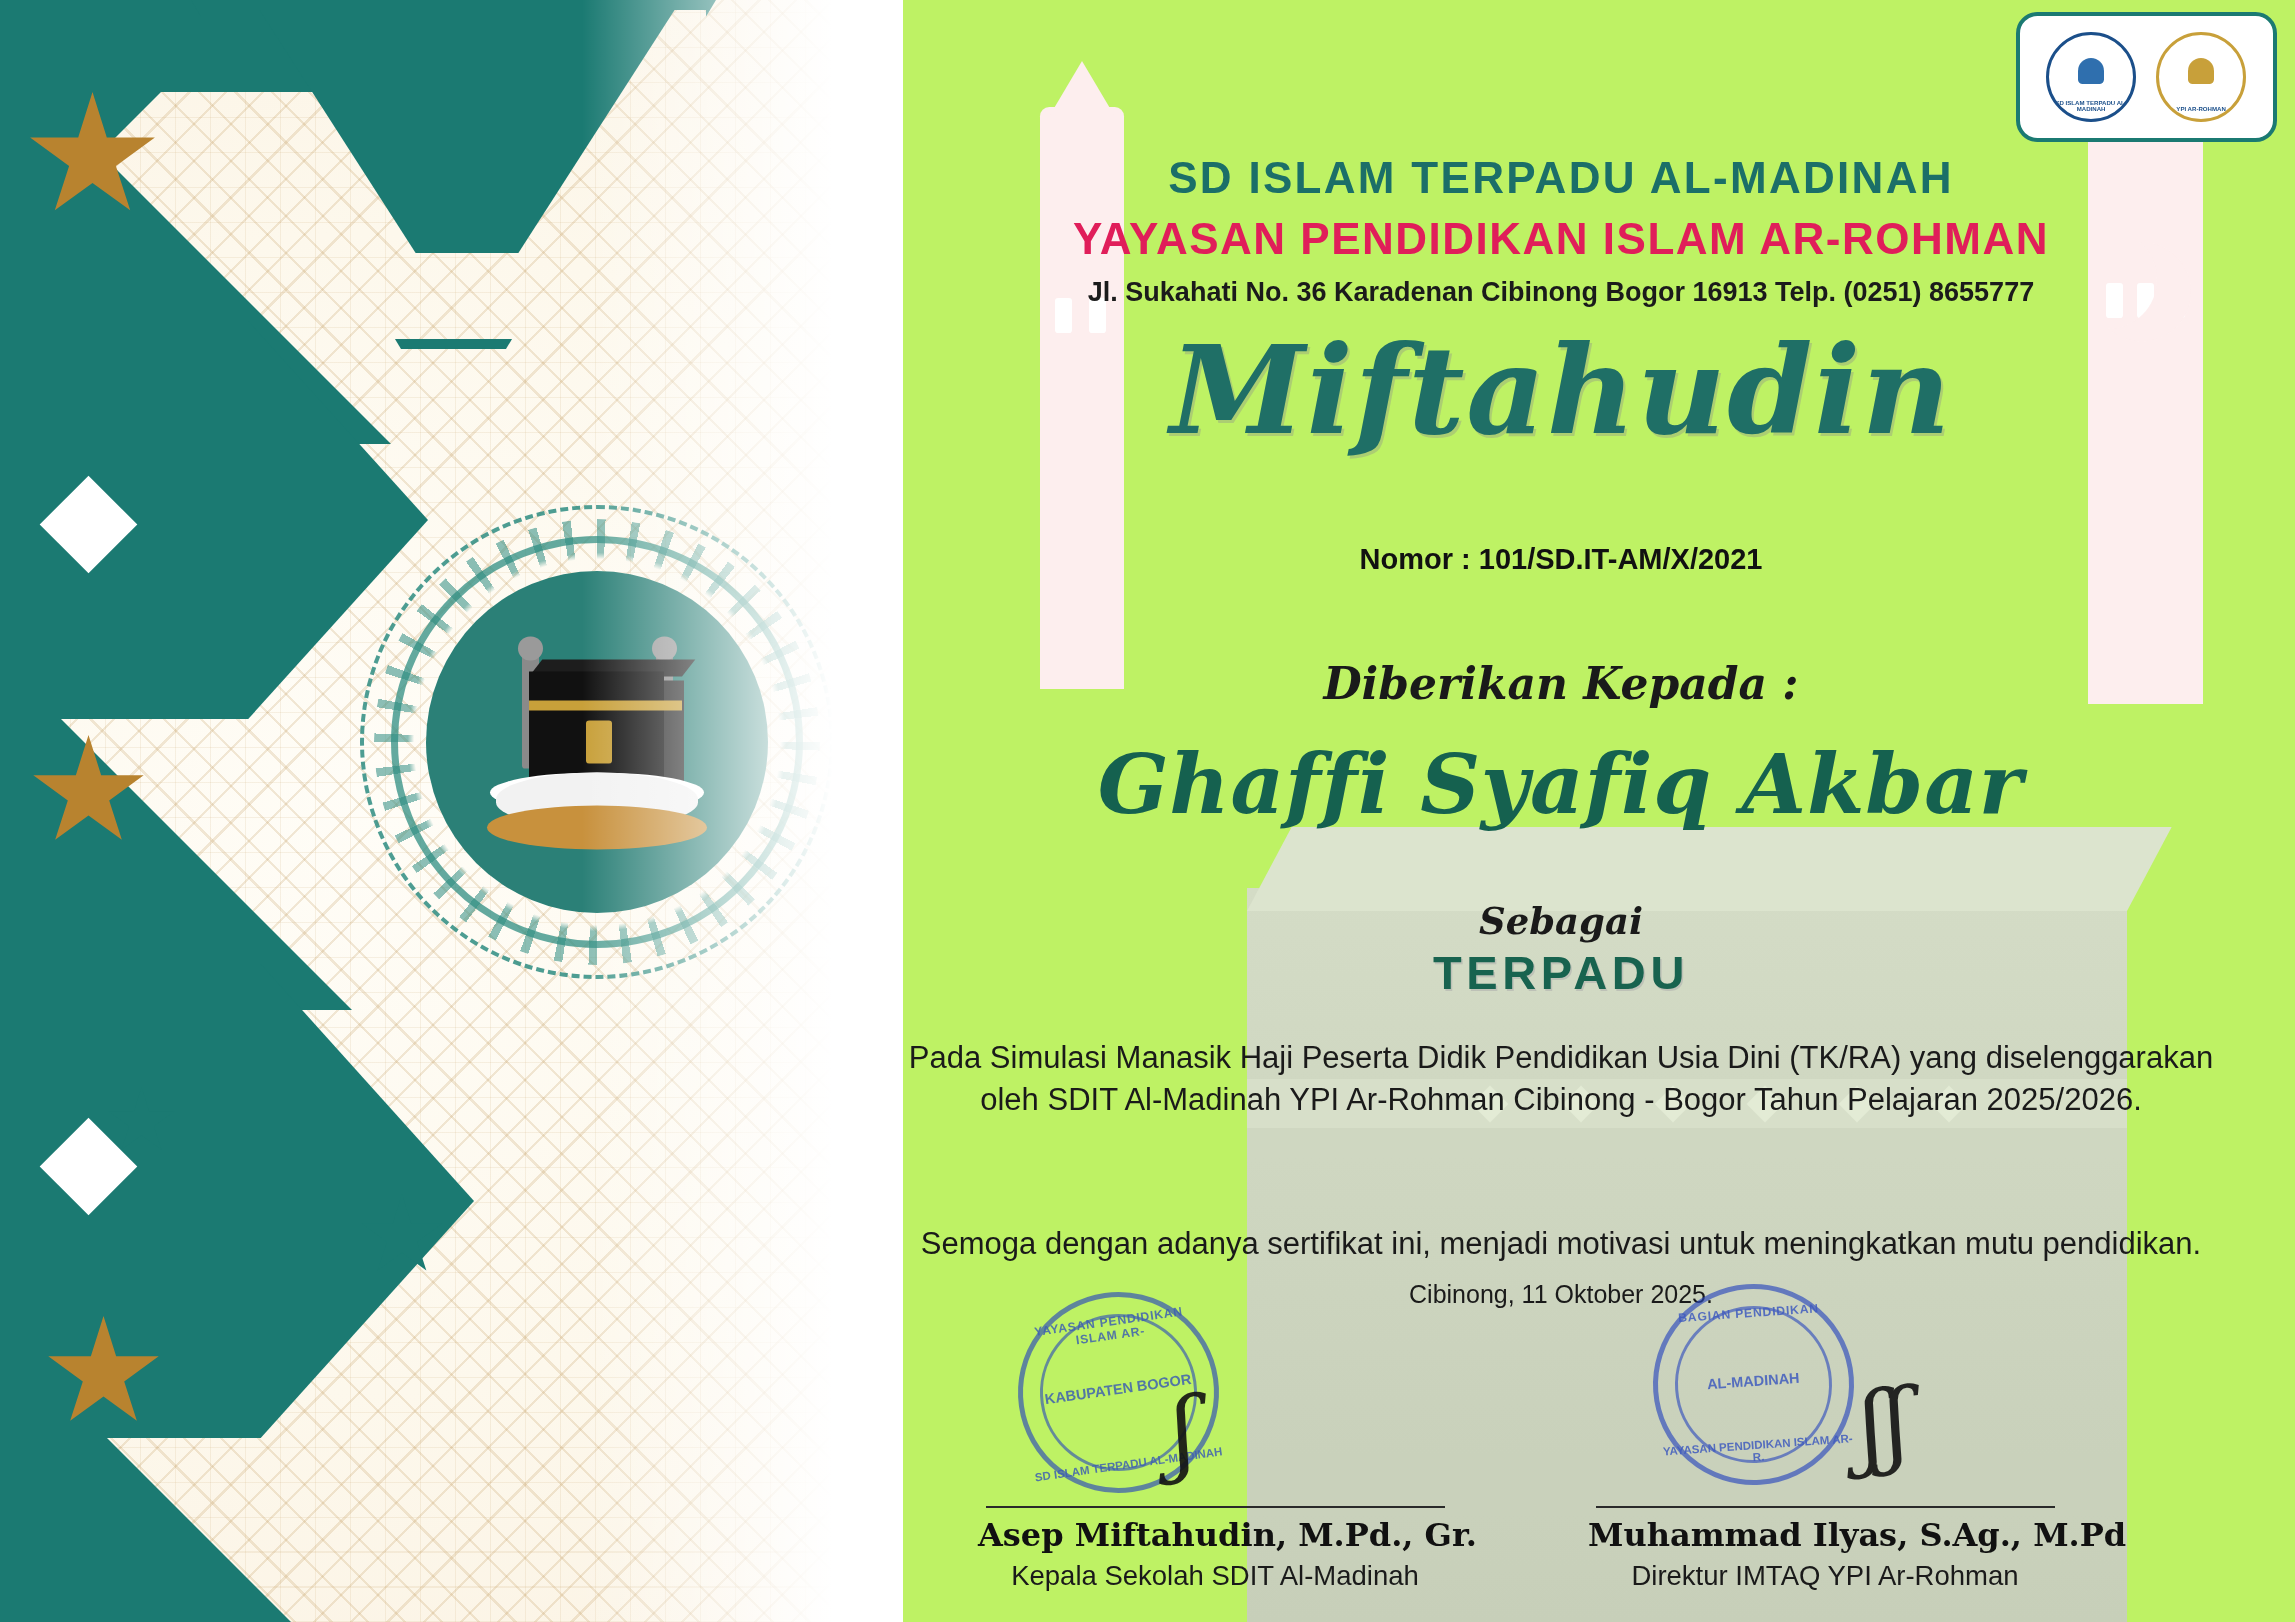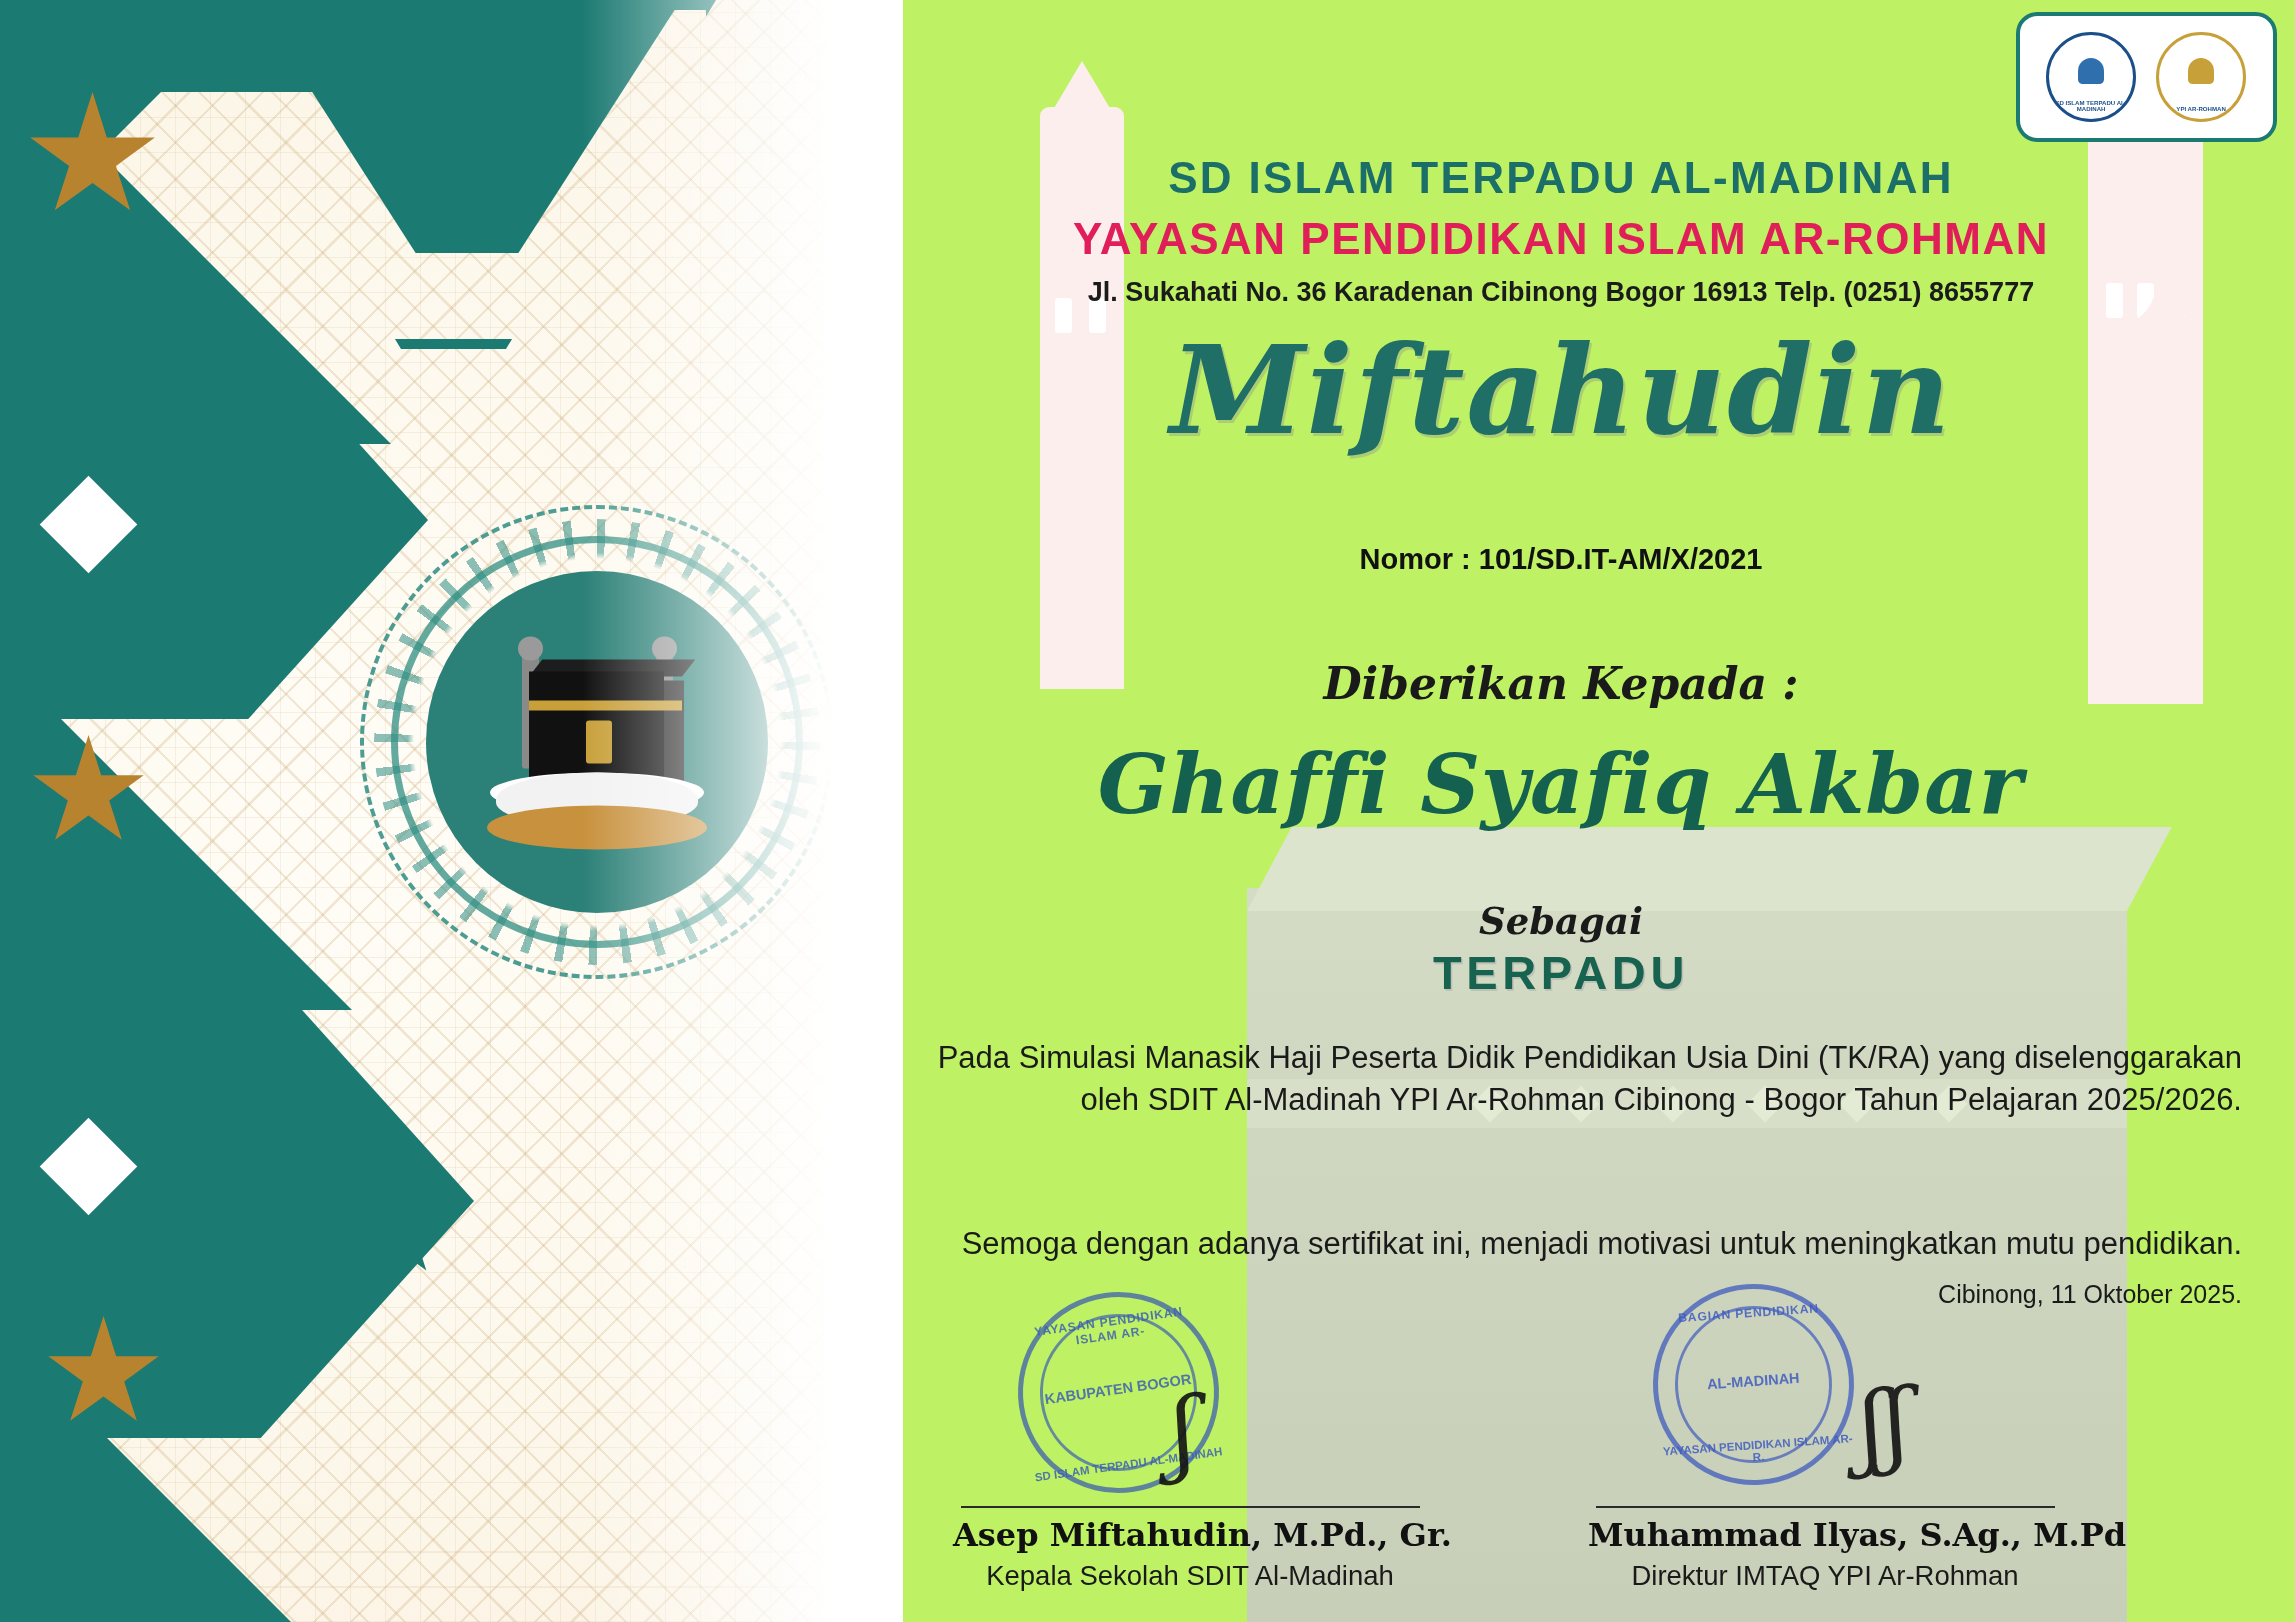--- a/index.html
+++ b/index.html
@@ -402,37 +402,37 @@
     font-weight: 800;
     letter-spacing: 4.6px;
     color: #18634f;
     text-shadow: 1.5px 2.3px 0 rgba(170,170,170,.5);
   }
 
   .body-text {
     position: absolute;
     left: 880px;
     width: 1362px;
-    text-align: right;
+    text-align: center;
     font-size: 31px;
     color: #1a1a1a;
     line-height: 1.35;
   }
   .body-1 { top: 1037px; }
   .body-2 { top: 1223px; }
   .body-3 { top: 1278px; font-size: 25px; }
 
   
   .sig {
     position: absolute;
     bottom: 31px;
     width: 474px;
     text-align: center;
   }
-  .sig-left { left: 953px; }
+  .sig-left { left: 978px; }
   .sig-right { left: 1588px; }
   .sig-line {
     width: 459px;
     height: 2.3px;
     background: #2a2a2a;
     margin: 0 auto 7.7px auto;
   }
   .sig-name {
     font-family: "DejaVu Serif", serif;
     font-size: 32px;

